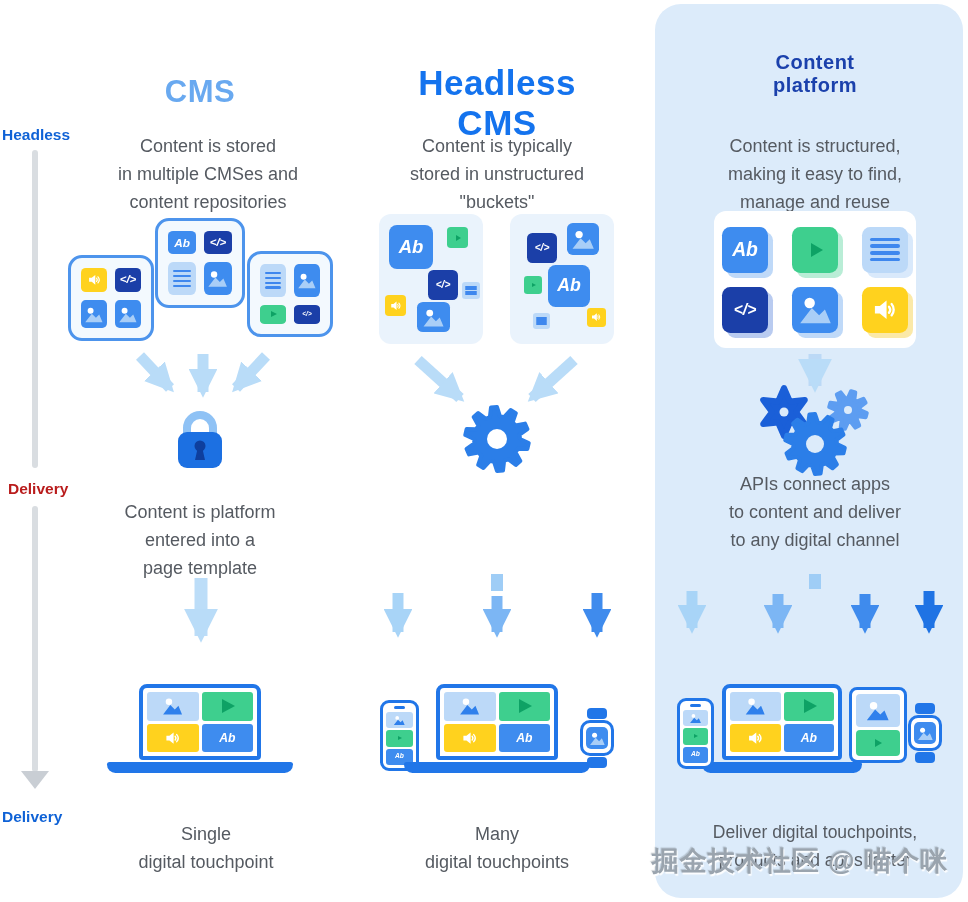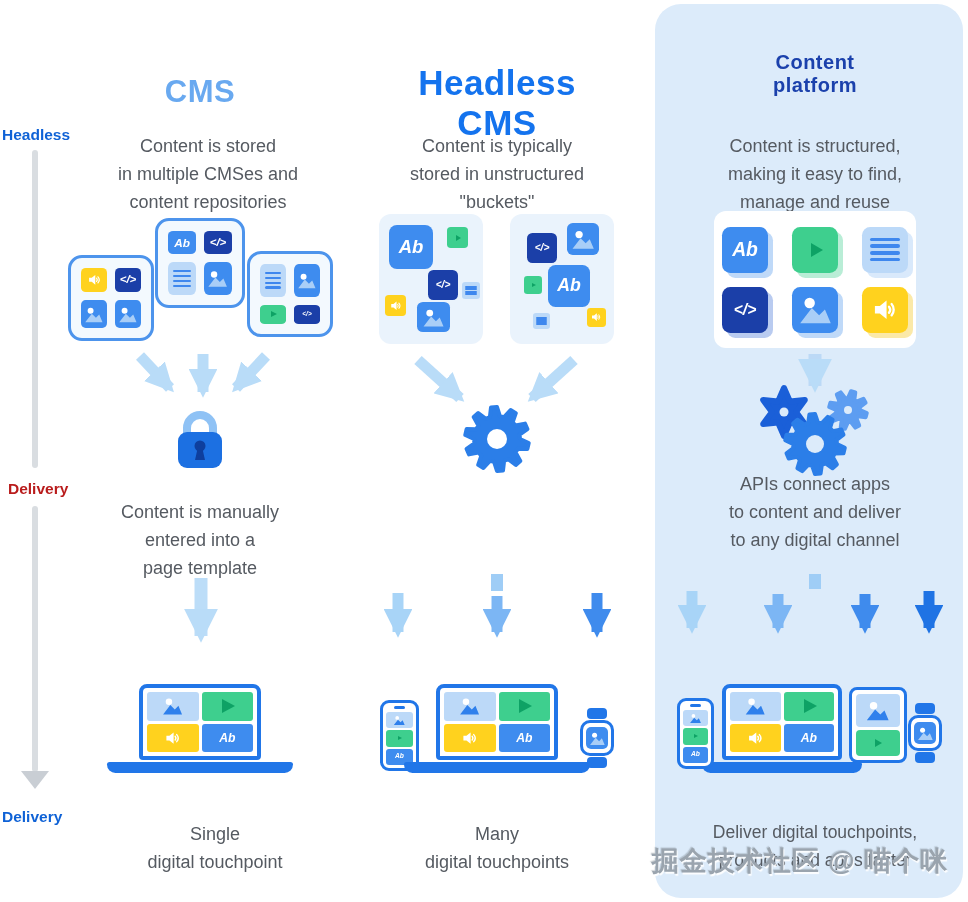--- a/index.html
+++ b/index.html
@@ -17,21 +17,21 @@
   #t3{left:715px;top:34px;width:200px;font-size:20px;}
 
   
   .txt{position:absolute;text-align:center;white-space:pre-line;color:#555A61;font-size:18px;line-height:28px;}
   #s1{left:83px;top:114px;width:250px;text-align:center;}
   #s2{left:372px;top:114px;width:250px;}
   #s3{left:690px;top:114px;width:250px;}
   #d1{left:75px;top:480px;width:250px;}
   #d2{left:372px;top:480px;width:250px;}
   #d3{left:690px;top:452px;width:250px;}
-  #e1{left:90px;top:802px;width:250px;}
+  #e1{left:81px;top:802px;width:250px;}
   #e2{left:372px;top:802px;width:250px;}
   #e3{left:680px;top:800px;width:270px;font-size:17.5px;}
 
   
   .rail-label{position:absolute;font-weight:bold;font-size:15.5px;}
   #rl1{left:2px;top:126px;}
   #rl2{left:8px;top:480px;}
   #rl3{left:2px;top:808px;}
   .rail-line{position:absolute;left:32px;width:6px;background:#D9DDE1;border-radius:3px;}
   #seg1{top:150px;height:318px;}
@@ -356,21 +356,21 @@
     </svg>
   <svg class="gear" style="left:752px;top:386px" width="126" height="92">
       <path d="M44.0,26.0 L52.8,38.0 L38.0,36.4 L32.0,50.0 L26.0,36.4 L11.2,38.0 L20.0,26.0 L11.2,14.0 L26.0,15.6 L32.0,2.0 L38.0,15.6 L52.8,14.0 Z" fill="#1A5FD8" stroke="#1A5FD8" stroke-width="6" stroke-linejoin="round"></path>
       <circle cx="32" cy="26" r="4.5" fill="#DCEBFA"></circle>
       <path d="M108.0,24.0 L114.8,27.0 L113.6,31.3 L106.2,30.3 L104.5,32.5 L107.2,39.4 L103.3,41.6 L98.8,35.7 L96.0,36.0 L93.0,42.8 L88.7,41.6 L89.7,34.2 L87.5,32.5 L80.6,35.2 L78.4,31.3 L84.3,26.8 L84.0,24.0 L77.2,21.0 L78.4,16.7 L85.8,17.7 L87.5,15.5 L84.8,8.6 L88.7,6.4 L93.2,12.3 L96.0,12.0 L99.0,5.2 L103.3,6.4 L102.3,13.8 L104.5,15.5 L111.4,12.8 L113.6,16.7 L107.7,21.2 Z" fill="#5D9DF1" stroke="#5D9DF1" stroke-width="4" stroke-linejoin="round"></path>
       <circle cx="96" cy="24" r="4" fill="#DCEBFA"></circle>
       <path d="M85.0,58.0 L92.8,61.8 L91.5,67.3 L82.9,67.4 L80.8,70.9 L84.9,78.5 L80.6,82.3 L73.6,77.3 L69.8,78.9 L68.6,87.5 L63.0,88.0 L60.2,79.8 L56.2,78.9 L50.2,85.1 L45.4,82.3 L47.9,74.0 L45.2,70.9 L36.7,72.5 L34.5,67.3 L41.4,62.1 L41.0,58.0 L33.2,54.2 L34.5,48.7 L43.1,48.6 L45.2,45.1 L41.1,37.5 L45.4,33.7 L52.4,38.7 L56.2,37.1 L57.4,28.5 L63.0,28.0 L65.8,36.2 L69.8,37.1 L75.8,30.9 L80.6,33.7 L78.1,42.0 L80.8,45.1 L89.3,43.5 L91.5,48.7 L84.6,53.9 Z" fill="#2B7EE8" stroke="#2B7EE8" stroke-width="4" stroke-linejoin="round"></path>
       <circle cx="63" cy="58" r="9" fill="#DCEBFA"></circle>
     </svg>
 
-  <p class="txt" id="d1">Content is manually
+  <p class="txt" id="d1">Content is platform
 entered into a
 page template</p>
   <p class="txt" id="d3">APIs connect apps
 to content and deliver
 to any digital channel</p>
 
   <svg class="abs" style="left:187px;top:574px" width="28" height="100">
     <line x1="14" y1="4" x2="14" y2="62" stroke="#BCDDF8" stroke-width="13" marker-end="url(#m-light)"></line>
   </svg>
   <svg class="abs" style="left:378px;top:574px" width="240" height="92">

